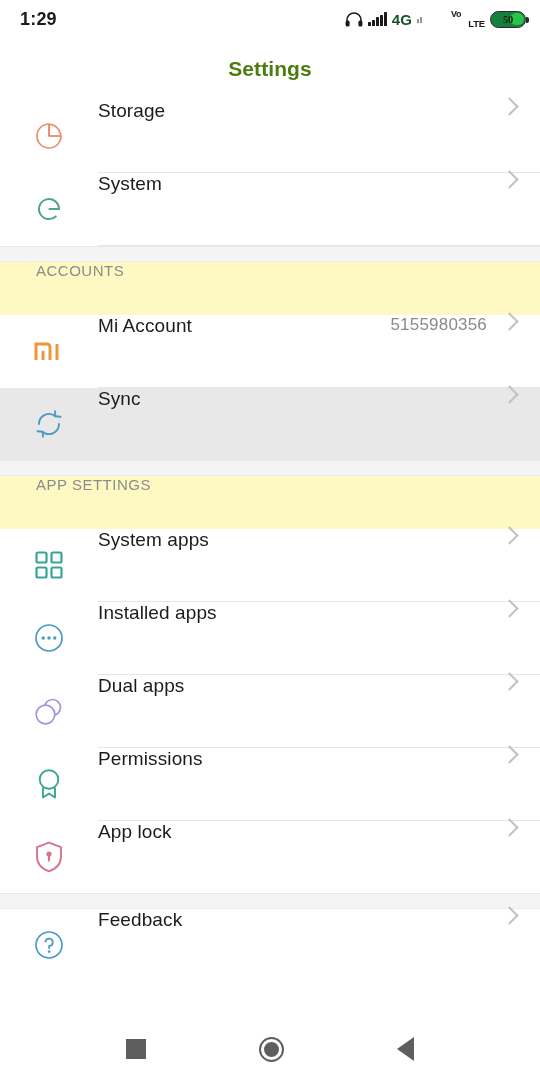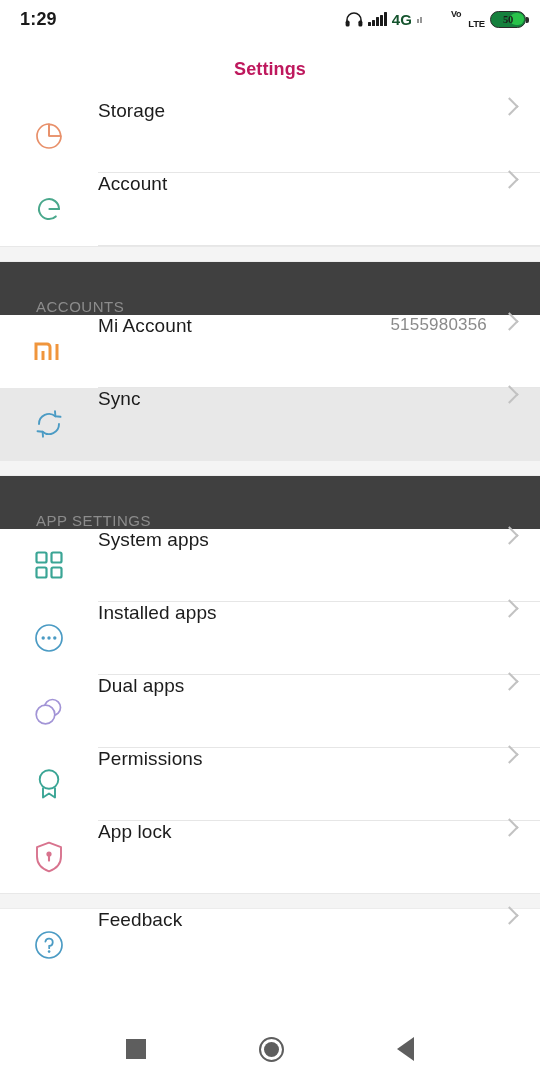--- a/index.html
+++ b/index.html
@@ -63,32 +63,32 @@
     position:relative; z-index:2; width:100%; text-align:center;
     font-size:10.5px; font-weight:bold; color:#1a1a1a; letter-spacing:-.3px;
   }
 
   
   .titlebar {
     height:62px; display:flex; align-items:center; justify-content:center;
     background:#ffffff;
   }
   .titlebar h1 {
-    font-size:18px; font-weight:bold; color:#be185d;
+    font-size:21px; font-weight:bold; color:#4d7c0f;
     letter-spacing:.1px;
   }
 
   
   .scroll { background:#ffffff; }
   .group { background:#ffffff; }
   .gap { height:16px; background:#f4f4f4; border-top:1px solid #e8e8e8; border-bottom:1px solid #ececec; }
 
   .section-header {
-    height:53px; display:flex; align-items:flex-end;
-    padding-left:36px; background:#404040;
+    height:53px; display:flex; align-items:flex-start;
+    padding-left:36px; background:#fef9c3;
   }
   .section-header span {
     font-size:15px; color:#8c8c8c; letter-spacing:.5px;
   }
 
   .row {
     height:72px; display:flex; align-items:flex-start;
     padding:0 18px 0 0; background:#ffffff;
     position:relative;
   }
@@ -196,21 +196,21 @@
         <div class="chev"></div>
       </div>
       <div class="divider"></div>
       <div class="row">
         <div class="ico">
           <svg width="30" height="30" viewBox="0 0 30 30">
             <path d="M25 15 a10 10 0 1 0 -3.2 7.4" fill="none" stroke="#4aa88c" stroke-width="2" stroke-linecap="round"></path>
             <path d="M15.4 15 H25" stroke="#4aa88c" stroke-width="2" stroke-linecap="round"></path>
           </svg>
         </div>
-        <div class="label">Account</div>
+        <div class="label">System</div>
         <div class="chev"></div>
       </div>
       <div class="divider"></div>
     </div>
     <div class="gap"></div>
     <div class="group">
       <div class="section-header">
         <span>ACCOUNTS</span>
       </div>
       <div class="row">

